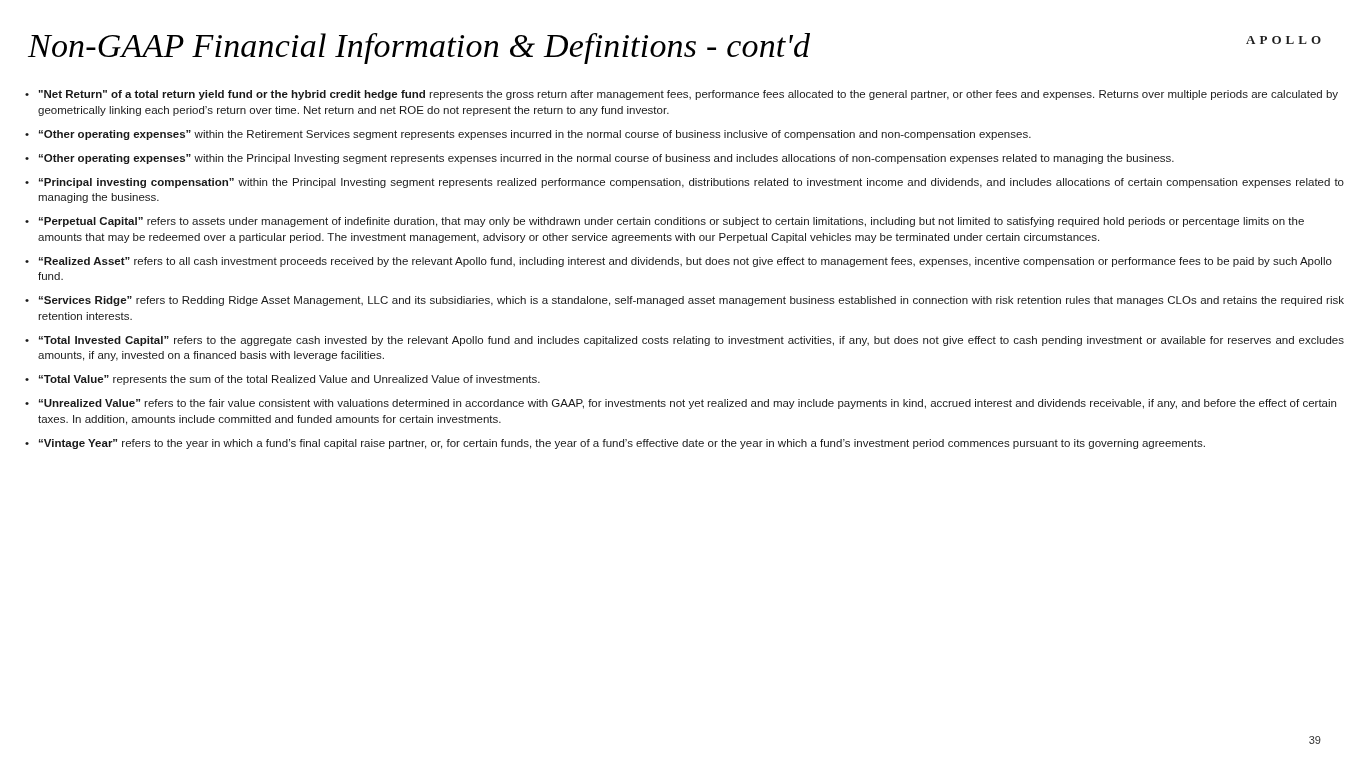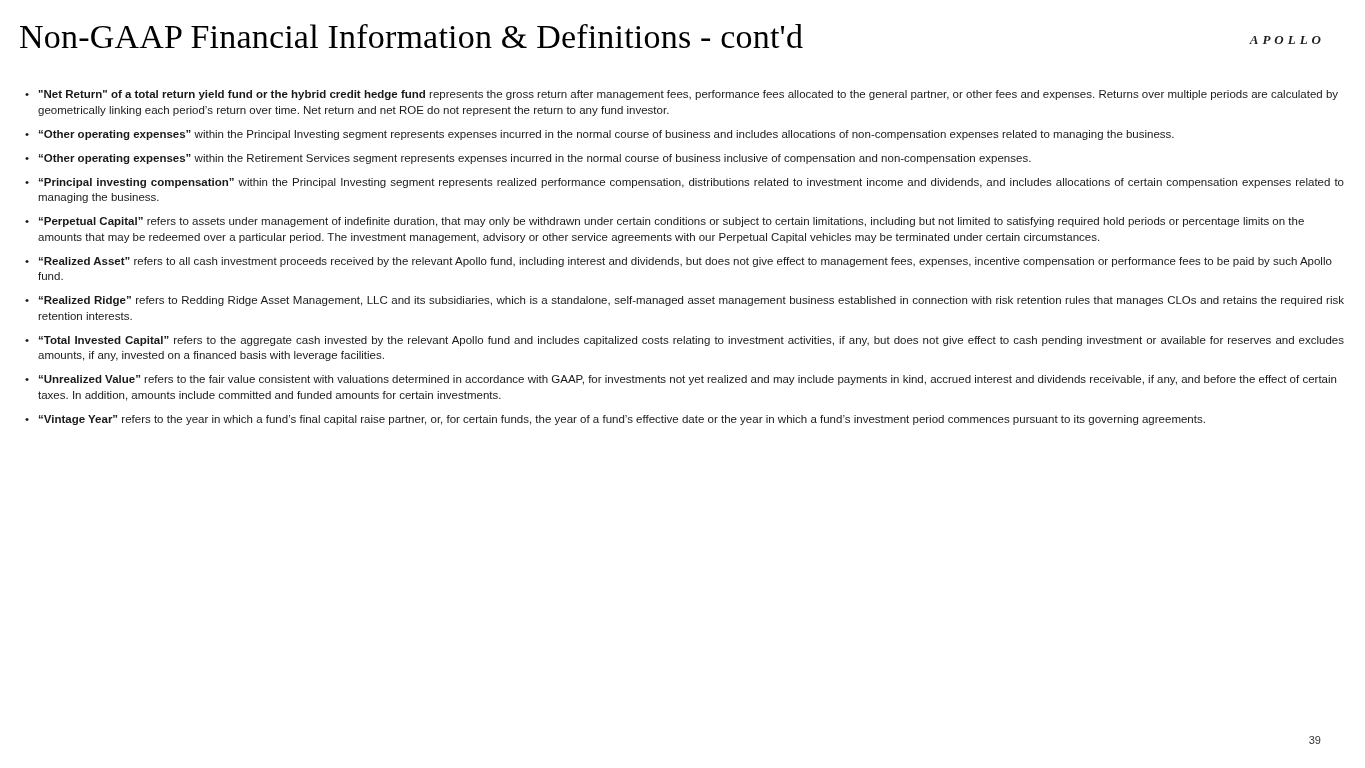--- a/index.html
+++ b/index.html
@@ -16,37 +16,37 @@
     background: #ffffff;
   }
   .slide-header {
     position: absolute;
     top: 0; left: 0; right: 0;
     height: 78px;
   }
   .title {
     position: absolute;
     left: 19px; top: 18px;
-    margin: 0;
+    margin: 9px;
     font-family: "Liberation Serif", serif;
     font-weight: 400;
     font-size: 34px;
     letter-spacing: 0.2px;
     color: #000000;
     white-space: nowrap;
+    font-style: italic;
   }
   .logo {
     position: absolute;
     right: 40px; top: 32px;
     font-family: "Liberation Serif", serif;
     font-size: 13px;
     font-weight: 600;
     letter-spacing: 4px;
     color: #1f1f1f;
-    font-style: italic;
   }
   .bullets {
     position: absolute;
     top: 87px; left: 24px; right: 21px;
     margin: 0; padding: 0;
     list-style: none;
   }
   .bullets li {
     position: relative;
     padding-left: 14px;
@@ -76,26 +76,27 @@
 
 <div class="slide">
 
   <header class="slide-header">
     <h1 class="title">Non-GAAP Financial Information &amp; Definitions - cont'd</h1>
     <div class="logo">APOLLO</div>
   </header>
 
   <ul class="bullets" id="bullets">
       <li><span class="term">"Net Return" of a total return yield fund or the hybrid credit hedge fund</span><span class="rest"> represents the gross return after management fees, performance fees allocated to the general partner, or other fees and expenses. Returns over multiple periods are calculated by geometrically linking each period’s return over time. Net return and net ROE do not represent the return to any fund investor.</span></li>
+      <li><span class="term">“Other operating expenses”</span><span class="rest"> within the Retirement Services segment represents expenses incurred in the normal course of business inclusive of compensation and non-compensation expenses.</span></li>
       <li><span class="term">“Other operating expenses”</span><span class="rest"> within the Principal Investing segment represents expenses incurred in the normal course of business and includes allocations of non-compensation expenses related to managing the business.</span></li>
-      <li><span class="term">“Other operating expenses”</span><span class="rest"> within the Retirement Services segment represents expenses incurred in the normal course of business inclusive of compensation and non-compensation expenses.</span></li>
       <li class="justify"><span class="term">“Principal investing compensation”</span><span class="rest"> within the Principal Investing segment represents realized performance compensation, distributions related to investment income and dividends, and includes allocations of certain compensation expenses related to managing the business.</span></li>
       <li><span class="term">“Perpetual Capital”</span><span class="rest"> refers to assets under management of indefinite duration, that may only be withdrawn under certain conditions or subject to certain limitations, including but not limited to satisfying required hold periods or percentage limits on the amounts that may be redeemed over a particular period. The investment management, advisory or other service agreements with our Perpetual Capital vehicles may be terminated under certain circumstances.</span></li>
       <li><span class="term">“Realized Asset”</span><span class="rest"> refers to all cash investment proceeds received by the relevant Apollo fund, including interest and dividends, but does not give effect to management fees, expenses, incentive compensation or performance fees to be paid by such Apollo fund.</span></li>
-      <li class="justify"><span class="term">“Realized Ridge”</span><span class="rest"> refers to Redding Ridge Asset Management, LLC and its subsidiaries, which is a standalone, self-managed asset management business established in connection with risk retention rules that manages CLOs and retains the required risk retention interests.</span></li>
+      <li class="justify"><span class="term">“Services Ridge”</span><span class="rest"> refers to Redding Ridge Asset Management, LLC and its subsidiaries, which is a standalone, self-managed asset management business established in connection with risk retention rules that manages CLOs and retains the required risk retention interests.</span></li>
       <li class="justify"><span class="term">“Total Invested Capital”</span><span class="rest"> refers to the aggregate cash invested by the relevant Apollo fund and includes capitalized costs relating to investment activities, if any, but does not give effect to cash pending investment or available for reserves and excludes amounts, if any, invested on a financed basis with leverage facilities.</span></li>
+      <li><span class="term">“Total Value”</span><span class="rest"> represents the sum of the total Realized Value and Unrealized Value of investments.</span></li>
       <li><span class="term">“Unrealized Value”</span><span class="rest"> refers to the fair value consistent with valuations determined in accordance with GAAP, for investments not yet realized and may include payments in kind, accrued interest and dividends receivable, if any, and before the effect of certain taxes. In addition, amounts include committed and funded amounts for certain investments.</span></li>
       <li class="justify"><span class="term">“Vintage Year”</span><span class="rest"> refers to the year in which a fund’s final capital raise partner, or, for certain funds, the year of a fund’s effective date or the year in which a fund’s investment period commences pursuant to its governing agreements.</span></li>
     </ul>
 
   <div class="page-number">39</div>
 
 </div>
 
 </body></html>

